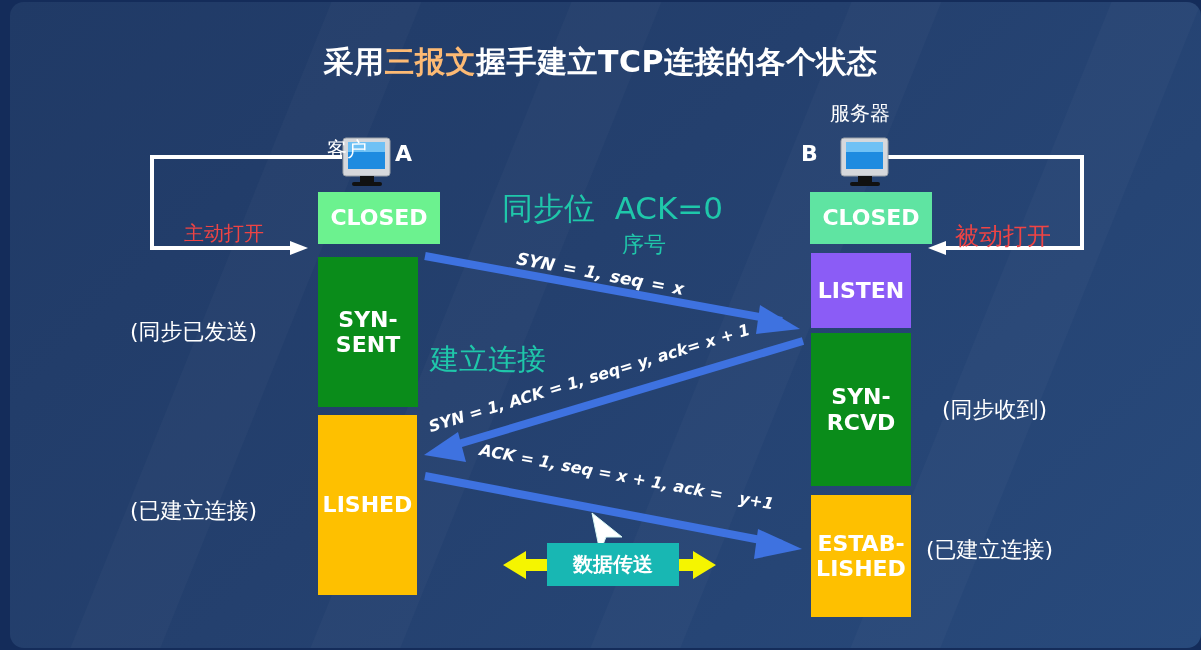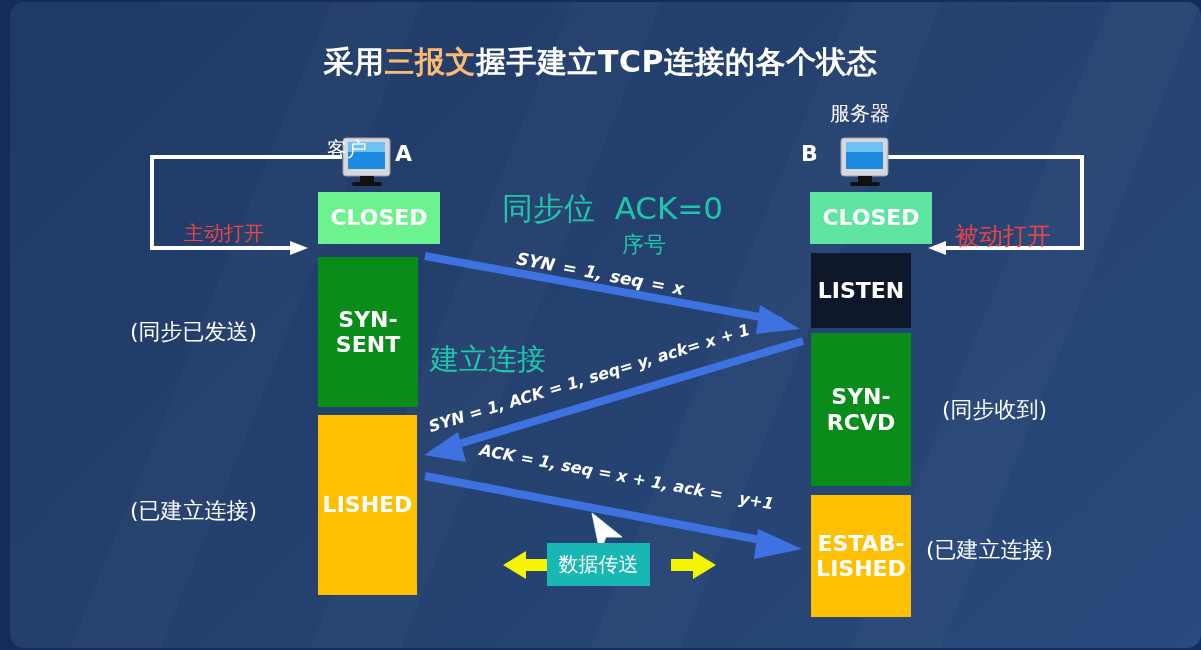--- a/index.html
+++ b/index.html
@@ -33,22 +33,22 @@
     text-align: center; color: #ffffff; font-weight: bold; font-size: 22px;
     line-height: 1.15; white-space: pre-line;
   }
   .note { font-size: 22px; color: #ffffff; }
   .teal { color: #1fc7aa; }
   .msg {
     position: absolute; color: #ffffff; font-weight: bold; font-style: italic;
     font-size: 17px; white-space: nowrap; transform-origin: left bottom;
   }
   .data-box {
-    position: absolute; left: 547px; top: 543px; width: 103px; height: 43px;
-    background: #18b7b3; color: #ffffff; font-weight: normal; font-size: 20px;
+    position: absolute; left: 547px; top: 543px; width: 132px; height: 43px;
+    background: #18b7b3; color: #ffffff; font-weight: bold; font-size: 20px;
     display: flex; align-items: center; justify-content: center;
   }
   svg.overlay { position: absolute; left: 0; top: 0; }
 </style>
 </head>
 <body>
 
 <div class="panel">
   <div class="stripe" style="left:180px"></div>
   <div class="stripe" style="left:420px"></div>
@@ -111,21 +111,21 @@
 
 <div class="abs wtext" style="left:184px; top:220px; font-size:20px;">主动打开</div>
 <div class="abs wtext" style="left:955px; top:220px; font-size:24px;">被动打开</div>
 
 <div class="state" style="left:318px; top:192px; width:122px; height:52px; background:#6cf28f;">CLOSED</div>
 <div class="state" style="left:318px; top:257px; width:100px; height:150px; background:#0a8c1a;">SYN-
 SENT</div>
 <div class="state" style="left:318px; top:415px; width:99px; height:180px; background:#fec000;">LISHED</div>
 
 <div class="state" style="left:810px; top:192px; width:122px; height:52px; background:#5fe4a2;">CLOSED</div>
-<div class="state" style="left:811px; top:253px; width:100px; height:75px; background:#0f172a;">LISTEN</div>
+<div class="state" style="left:811px; top:253px; width:100px; height:75px; background:#8b5cf6;">LISTEN</div>
 <div class="state" style="left:811px; top:333px; width:100px; height:153px; background:#0a8c1a;">SYN-
 RCVD</div>
 <div class="state" style="left:811px; top:495px; width:100px; height:122px; background:#fec000;">ESTAB-
 LISHED</div>
 
 <div class="abs note" style="left:130px; top:317px;text-align:center;">(同步已发送)</div>
 <div class="abs note" style="left:130px; top:496px;">(已建立连接)</div>
 <div class="abs note" style="left:942px; top:395px;">(同步收到)</div>
 <div class="abs note" style="left:926px; top:535px;">(已建立连接)</div>
 

